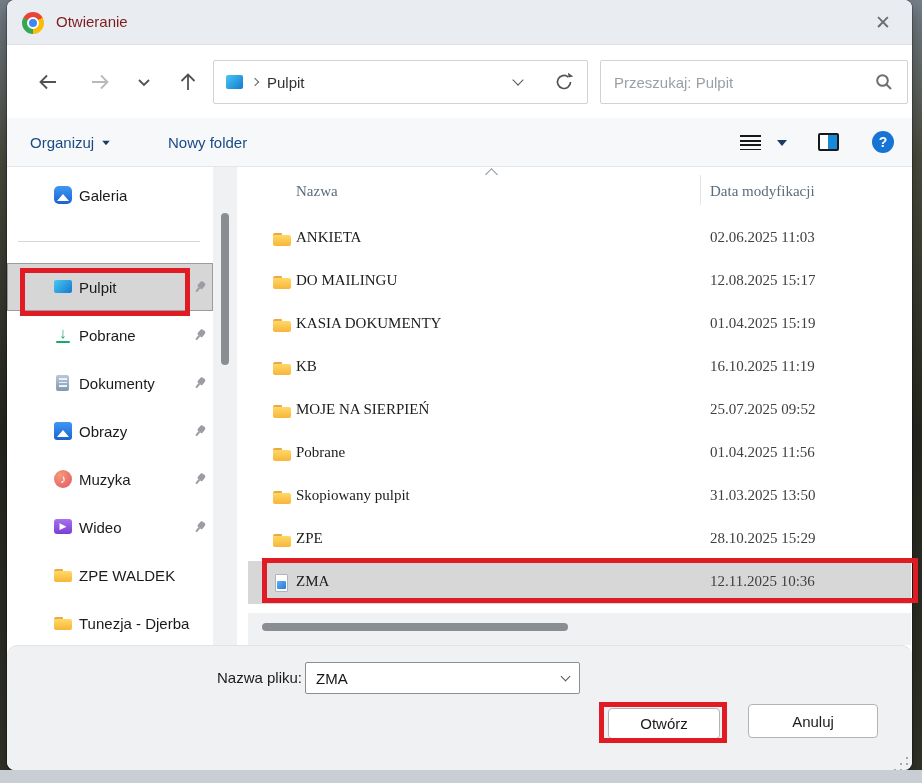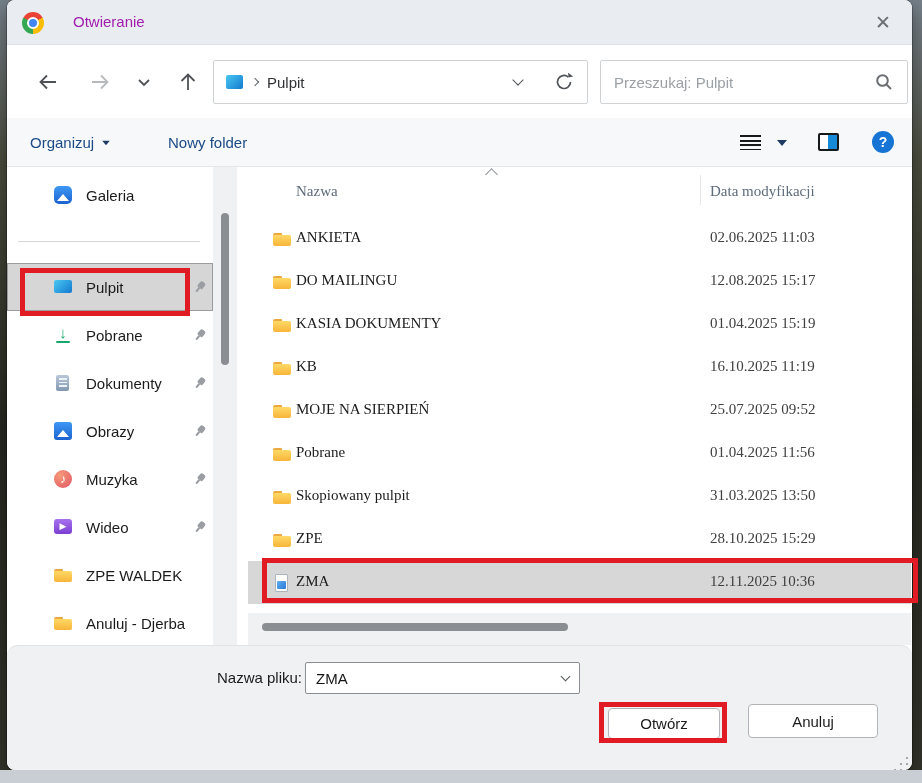--- a/index.html
+++ b/index.html
@@ -10,21 +10,21 @@
   
   .dialog { position:absolute; left:7px; top:0; width:905px; height:770px; background:#fff;
             border-radius:8px; box-shadow:0 0 0 1px rgba(0,0,0,.25), 0 6px 18px rgba(0,0,0,.35); overflow:hidden; }
 
   .titlebar { position:absolute; left:0; top:0; right:0; height:45px; background:#e9edf1;
               border-bottom:1px solid #dde1e5; }
   .chrome { position:absolute; left:15px; top:12px; width:22px; height:22px; border-radius:50%;
             background:conic-gradient(from -60deg,#ea4335 0 120deg,#fbbc05 0 240deg,#34a853 0 360deg); }
   .chrome::after { content:''; position:absolute; inset:5px; background:#4285f4;
                    border:2.5px solid #fff; border-radius:50%; }
-  .win-title { position:absolute; left:66px; top:13px; font-size:15px; color:#a21caf; }
+  .win-title { position:absolute; left:49px; top:13px; font-size:15px; color:#7f1d1d; }
   .close-x { position:absolute; right:16px; top:10px; width:26px; height:26px; font-size:19px;
              color:#6b6e73; text-align:center; line-height:26px; cursor:default; }
 
   
   .navrow { position:absolute; left:0; top:45px; right:0; height:73px; background:#fff; }
   .nav-ic { position:absolute; top:24px; width:26px; height:26px; }
   .addrbar { position:absolute; left:206px; top:15px; width:375px; height:44px; background:#fff;
              border:1px solid #d0d3d6; border-radius:2px; display:flex; align-items:center;
              padding:0 12px; gap:9px; }
   .mini-desktop { width:17px; height:14px; background:linear-gradient(135deg,#49c8f2,#1479cf); border-radius:2px; flex:none; }
@@ -51,21 +51,21 @@
   .tb-caret { position:absolute; left:770px; top:22px; }
   .ic-pane { position:absolute; left:811px; top:15px; width:21px; height:18px; border:2px solid #17181a;
              border-radius:2px; background:linear-gradient(90deg,#fff 0 47%,#168ad6 47% 100%); }
   .ic-help { position:absolute; left:865px; top:13px; width:22px; height:22px; border-radius:50%;
              background:#1574d4; color:#fff; font-weight:bold; font-size:14px; text-align:center; line-height:22px; }
 
   
   .dlgbody { position:absolute; left:0; top:167px; right:0; height:478px; background:#fff; overflow:hidden; }
   .sidebar { position:absolute; left:0; top:0; width:206px; height:478px; background:#fff; overflow:hidden; }
   .side-rows { position:absolute; left:0; top:4px; right:0; display:flex; flex-direction:column; }
-  .side-row { height:48px; display:flex; align-items:center; padding-left:46px; gap:13px;
+  .side-row { height:48px; display:flex; align-items:center; padding-left:46px; gap:6px;
               position:relative; font-size:15px; color:#1b1b1b; }
   .side-row.selected { background:#d6d6d6; box-shadow:inset 0 0 0 1px #9c9c9c; }
   .side-row .pin { position:absolute; right:6px; top:17px; }
   .side-sep-block { height:44px; display:flex; align-items:center; }
   .side-sep-line { flex:1; height:1px; background:#d7d7d7; margin:0 13px 0 11px; }
 
   .side-scroll-track { position:absolute; left:206px; top:0; width:24px; height:478px; background:#f0f1f2; }
   .side-scroll-thumb { position:absolute; left:8px; top:46px; width:8px; height:152px; background:#8a8d91; border-radius:4px; }
   .gutter { position:absolute; left:230px; top:0; width:11px; height:478px; background:#fff; }
 
@@ -258,21 +258,21 @@
             </div>
 
             <div class="side-row">
               <span class="ic ic-folder"></span>
               <span>ZPE WALDEK</span>
 
             </div>
 
             <div class="side-row">
               <span class="ic ic-folder"></span>
-              <span>Anuluj - Djerba</span>
+              <span>Tunezja - Djerba</span>
 
             </div>
           </div>
       </div>
 
       <div class="side-scroll-track">
         <div class="side-scroll-thumb"></div>
       </div>
       <div class="gutter"></div>
 

